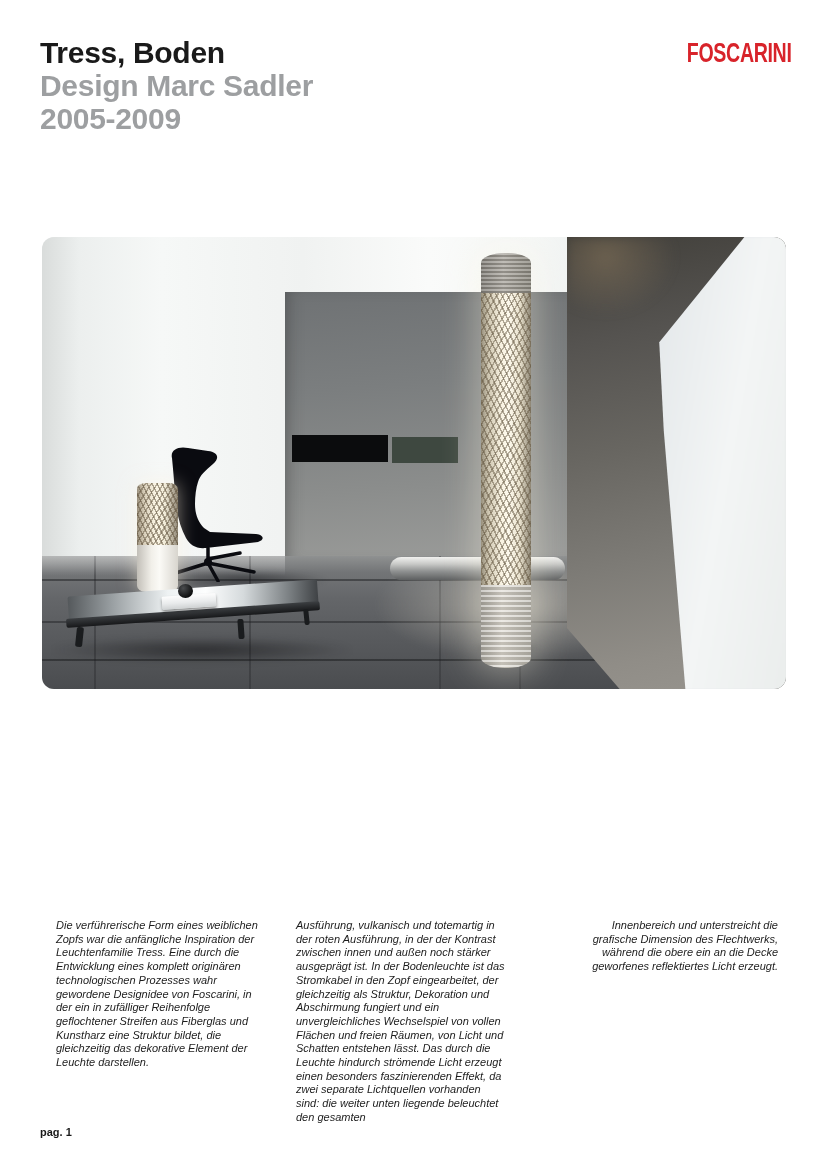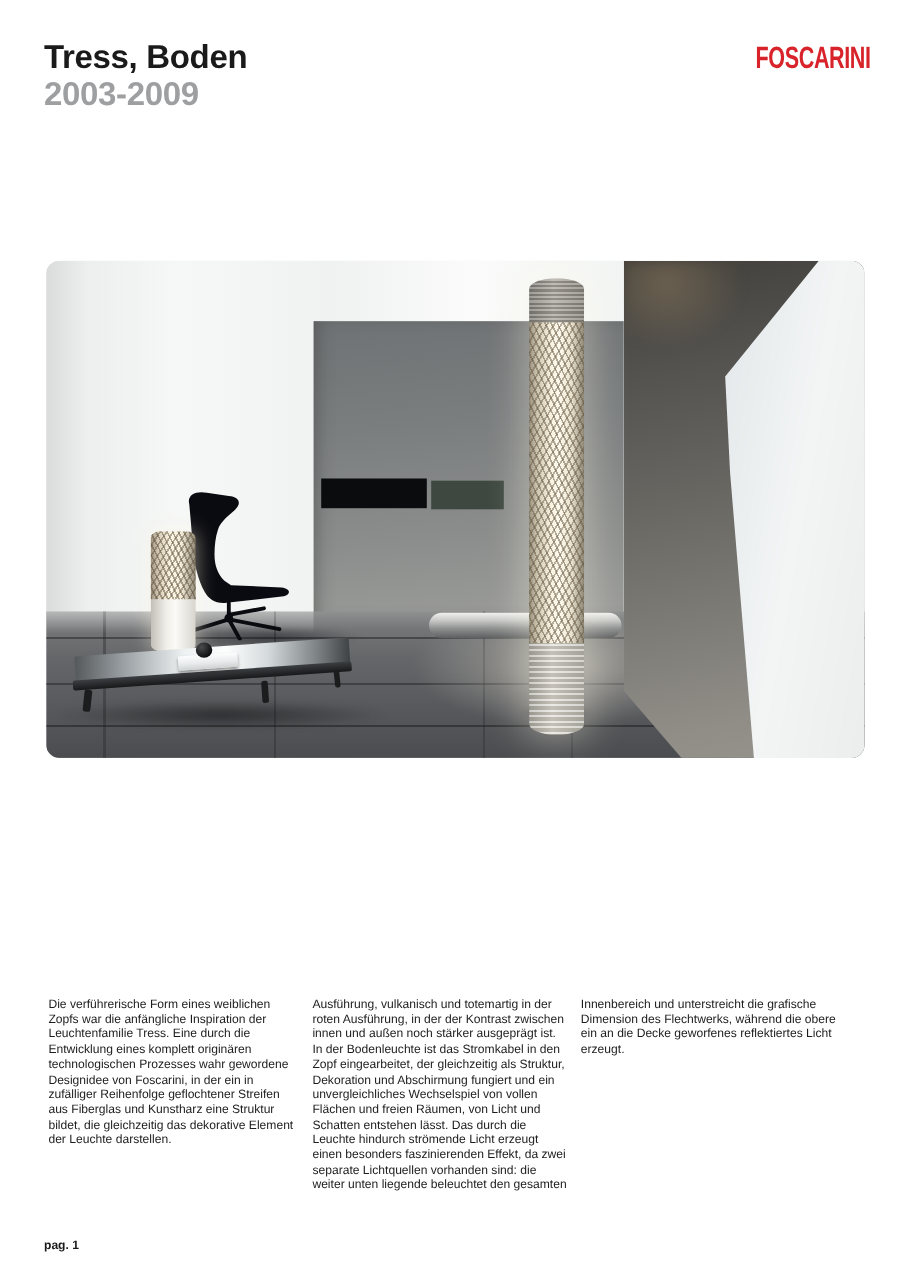--- a/index.html
+++ b/index.html
@@ -93,35 +93,36 @@
        repeating-linear-gradient(-58deg,rgba(101,88,66,.45) 0 1.5px,transparent 1.5px 5.5px),
        linear-gradient(90deg,#978f7c 0%,#cfc7b2 15%,#f8f2e1 40%,#fdf9ec 55%,#e8e1cd 78%,#8d8574 100%);}
   .fl-base{left:0;top:332px;width:50px;height:83px;
      background:
        repeating-linear-gradient(180deg,rgba(255,255,255,.45) 0 2px,rgba(120,117,110,.25) 2px 5px),
        linear-gradient(90deg,#a5a29a 0%,#ddd9d0 42%,#b3b0a7 100%);}
 
   
   .columns{position:absolute;top:903px;left:0;width:826px;}
   .col{position:absolute;font-size:11px;line-height:13.7px;color:#1c1c1c;}
-  .col p{margin:4px;}
+  .col p{margin:16px;font-style:italic;}
   .col-1{left:40px;width:236px;}
   .col-2{left:280px;width:241px;}
-  .col-3{left:524px;width:242px;}
+  .col-3{left:552px;width:242px;text-align:right;}
 
   .page-label{position:absolute;left:40px;top:1126px;font-size:11px;font-weight:bold;color:#1a1a1a;}
 </style>
 </head>
 <body>
 
 <div class="page">
 
   <div class="header-block">
     <div class="title-line">Tress, Boden</div>
-    <div class="sub-line">2003-2009</div>
+    <div class="sub-line">Design Marc Sadler</div>
+    <div class="sub-line">2005-2009</div>
   </div>
   <div class="brand-logo">FOSCARINI</div>
 
   <div class="photo">
     <div class="backdrop"></div>
     <div class="wall-center">
       <div class="panel-black"></div>
       <div class="panel-green"></div>
     </div>
     <div class="floor"></div>

